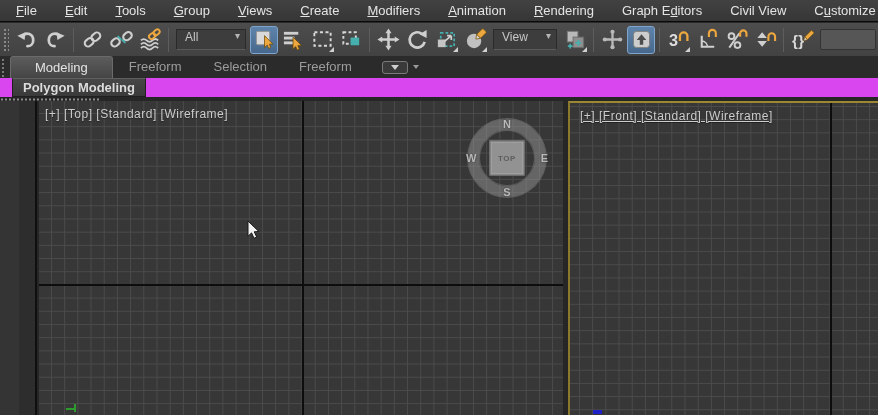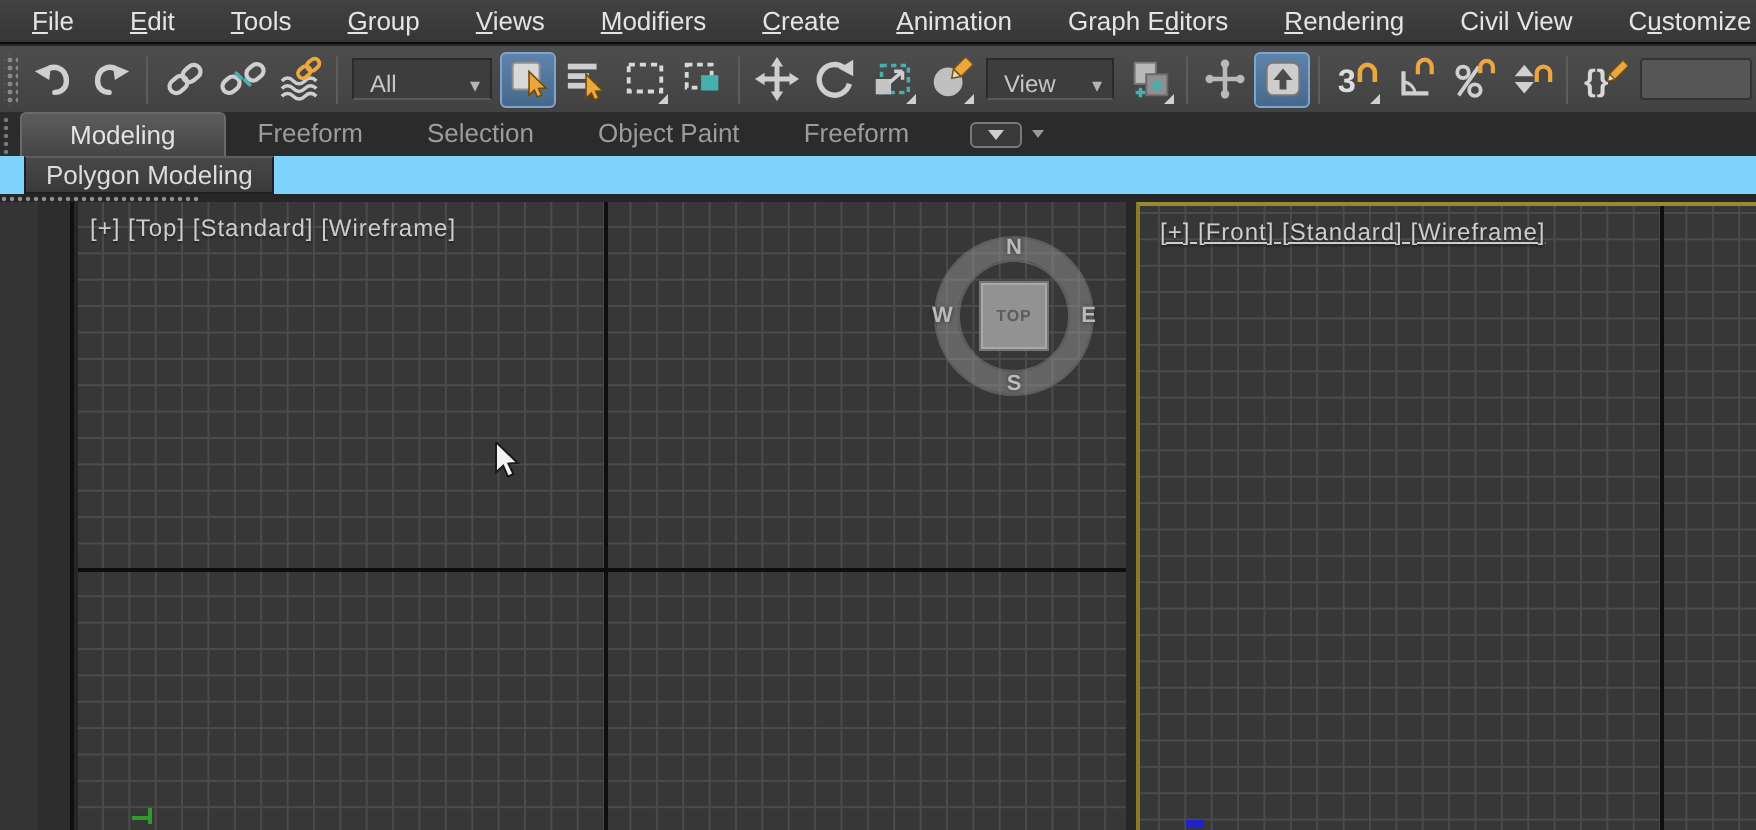--- a/index.html
+++ b/index.html
@@ -24,21 +24,21 @@
     background-size:4px 4px; background-position:1px 1px; }
   .tb-sep { width:1px; height:24px; background:#2e2e2e; border-right:1px solid #5d5d5d; margin:0 3px; }
   .tbtn { position:relative; width:28px; height:28px; border:1px solid transparent;
     border-radius:3px; background:transparent; display:flex; align-items:center;
     justify-content:center; padding:0; }
   .tbtn svg { width:23px; height:23px; display:block; }
   .tbtn.active { background:linear-gradient(#5e83ab,#47688c); border:1px solid #7fa5cc; }
   .tbtn.flyout::after { content:""; position:absolute; right:1px; bottom:1px;
     border-left:5px solid transparent; border-bottom:5px solid #d0d0d0; }
   .tb-dd { height:21px; background:#3d3d3d; border:1px solid #2a2a2a;
-    border-bottom-color:#5a5a5a; border-radius:0; display:flex; align-items:flex-end;
+    border-bottom-color:#5a5a5a; border-radius:0; display:flex; align-items:flex-start;
     padding:0 5px 0 8px; margin:0 3px; }
   .tb-dd .dd-val { color:#c6c6c6; font-size:12px; flex:1; }
   .tb-dd .dd-caret { color:#b5b5b5; font-size:10px; margin-left:10px; }
   .tb-dd.w-all { width:70px; } .tb-dd.w-view { width:64px; }
   .tb-field { flex:1; height:21px; min-width:24px; background:#565656;
     border:1px solid #333; border-radius:2px; margin-left:3px; }
 
   
   .ribbon-tabs { position:absolute; left:0; top:56px; width:878px; height:22px;
     background:#2b2b2b; display:flex; align-items:flex-end; }
@@ -50,21 +50,21 @@
   .rtab.active { color:#e3e3e3; background:linear-gradient(#5c5c5c,#454545);
     border:1px solid #6a6a6a; border-bottom:none; border-radius:3px 3px 0 0;
     padding:0 24px; margin-left:10px; }
   .ribbon-min { display:flex; align-items:center; margin-left:14px; height:22px; }
   .min-btn { width:26px; height:13px; border:1px solid #7a7a7a; border-radius:3px;
     background:#3a3a3a; display:flex; align-items:center; justify-content:center; }
   .tri-down { width:0; height:0; border-left:4px solid transparent;
     border-right:4px solid transparent; border-top:5px solid #cfcfcf; }
   .tri-down.small { border-left-width:3px; border-right-width:3px;
     border-top-width:4px; border-top-color:#9a9a9a; margin-left:5px; }
-  .panel-row { position:absolute; left:0; top:78px; width:878px; height:19px; background:#7dd3fc; }
+  .panel-row { position:absolute; left:0; top:78px; width:878px; height:19px; background:#d946ef;font-weight:bold; }
   .panel-tab { position:absolute; left:12px; top:0; height:19px; line-height:18px;
     padding:0 10px; font-size:13px; color:#dcdcdc;
     background:linear-gradient(#474747,#3a3a3a); border:1px solid #1f1f1f;
     border-top-color:#5f5f5f; white-space:nowrap; }
   .hgrip-row { position:absolute; left:0; top:97px; width:878px; height:4px; background:#262626; }
   .hgrip { position:absolute; left:0; top:1px; width:100px; height:3px;
     background-image:radial-gradient(circle,#8f8f8f 0.9px, transparent 1.3px);
     background-size:4px 3px; }
 
   
@@ -110,25 +110,25 @@
 <body>
 
 <div id="app">
 
   <div class="menubar">
       <div class="menu-item"><u>F</u>ile</div>
       <div class="menu-item"><u>E</u>dit</div>
       <div class="menu-item"><u>T</u>ools</div>
       <div class="menu-item"><u>G</u>roup</div>
       <div class="menu-item"><u>V</u>iews</div>
+      <div class="menu-item"><u>C</u>reate</div>
       <div class="menu-item"><u>M</u>odifiers</div>
-      <div class="menu-item"><u>C</u>reate</div>
       <div class="menu-item"><u>A</u>nimation</div>
+      <div class="menu-item"><u>R</u>endering</div>
       <div class="menu-item">Graph E<u>d</u>itors</div>
-      <div class="menu-item"><u>R</u>endering</div>
       <div class="menu-item">Civil View</div>
       <div class="menu-item">C<u>u</u>stomize</div>
     </div>
 
   <div class="toolbar">
       <div class="vgrip"></div>
       <button class="tbtn">
         <span style="display: flex;">
           <svg viewBox="0 0 24 24">
             <path d="M8 8 C12 4 19 6 19 13 C19 17 16 19 13 19" fill="none" stroke="#cfcfcf" stroke-width="2.8" stroke-linecap="round"></path>
@@ -351,21 +351,20 @@
         </span>
       </button>
       <div class="tb-field"></div>
     </div>
 
   <div class="ribbon-tabs">
     <div class="ribbon-grip"></div>
   <div class="rtab active">Modeling</div>
       <div class="rtab">Freeform</div>
       <div class="rtab">Selection</div>
-      <div class="rtab">Object Paint</div>
       <div class="rtab">Freeform</div>
       <div class="ribbon-min">
         <div class="min-btn">
           <div class="tri-down"></div>
         </div>
         <div class="tri-down small"></div>
       </div>
     </div>
 
   <div class="panel-row">

